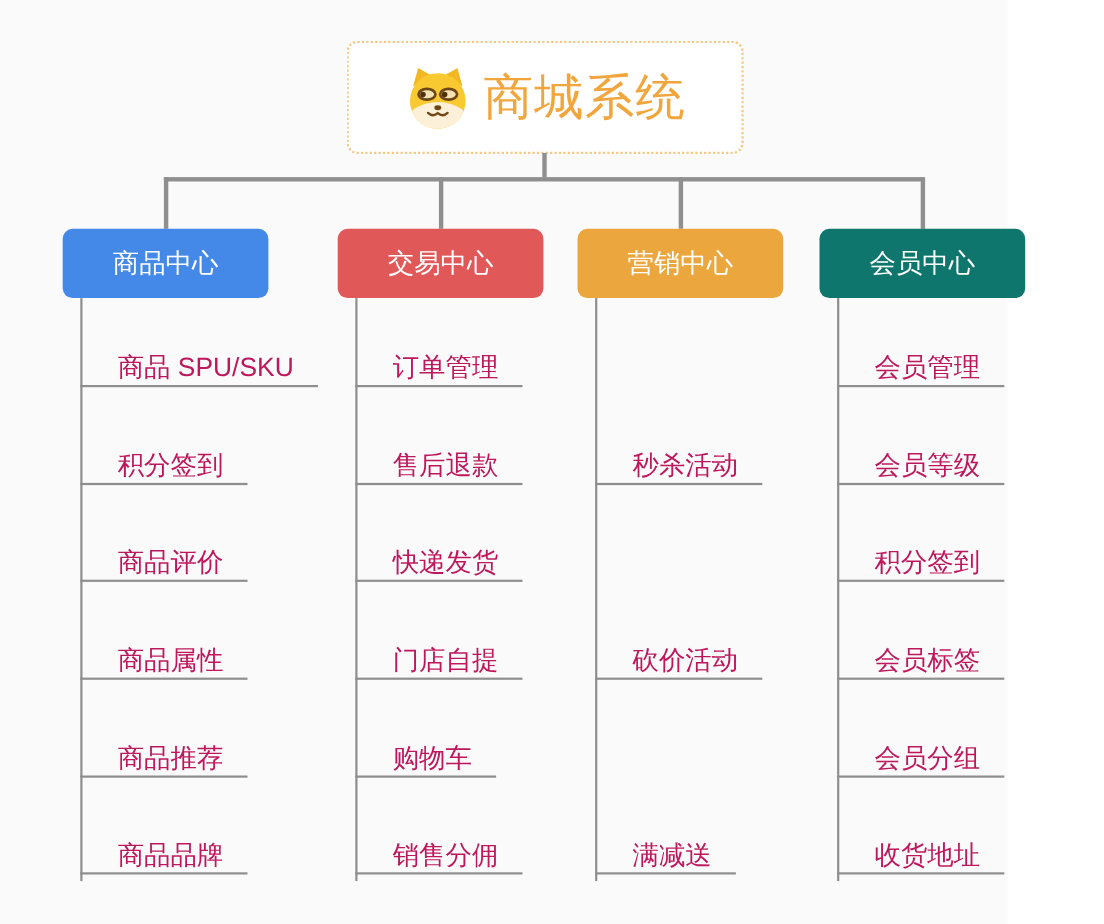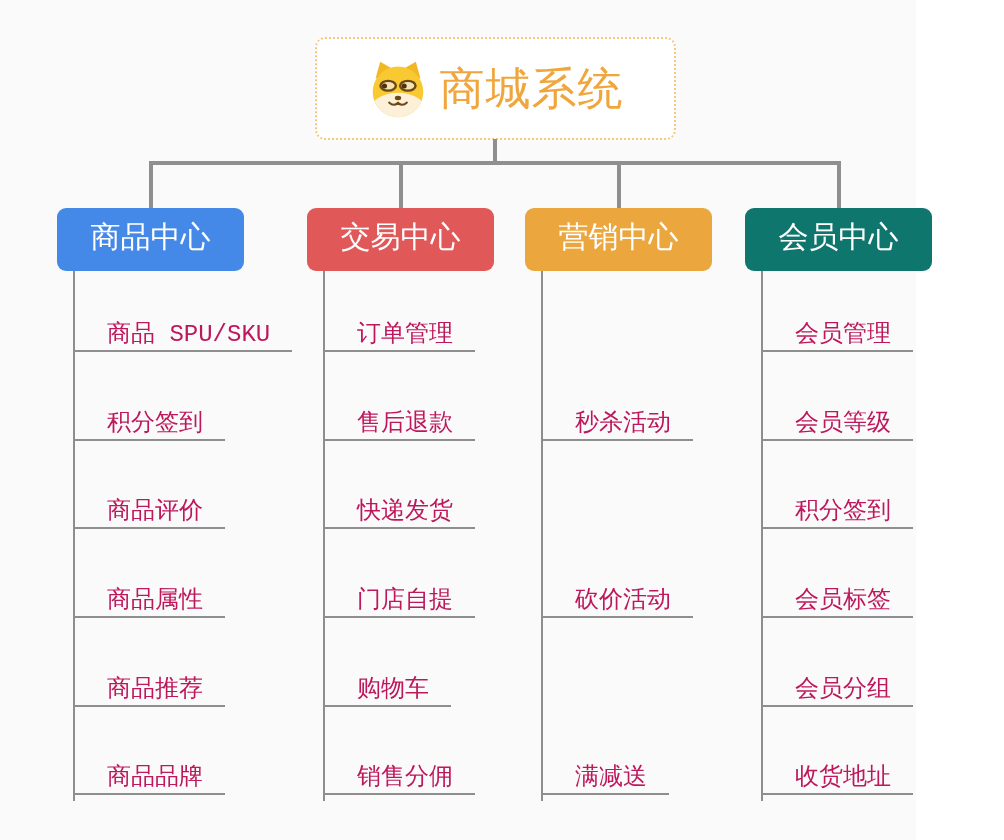--- a/index.html
+++ b/index.html
@@ -8,21 +8,20 @@
     width: 1004px;
     height: 840px;
     overflow: hidden;
     font-family: "Liberation Sans", "DejaVu Sans", sans-serif;
   }
   .canvas {
     position: relative;
     width: 916px;
     height: 840px;
     background: #FAFAFA;
-    font-family: Liberation Mono, monospace;
   }
 
   
   .root-node {
     position: absolute;
     left: 315px;
     top: 37px;
     width: 361px;
     height: 103px;
     box-sizing: border-box;
@@ -70,21 +69,21 @@
   .cat-box {
     position: absolute;
     left: 0;
     top: 0;
     width: 187px;
     height: 63px;
     line-height: 63px;
     border-radius: 9px;
     text-align: center;
     color: #FFFFFF;
-    font-size: 30px;
+    font-size: 24px;
     font-weight: 500;
     white-space: nowrap;
   }
   .trunk {
     position: absolute;
     left: 16px;
     top: 63px;
     width: 2px;
     height: 530px;
     background: #8E8E8E;

